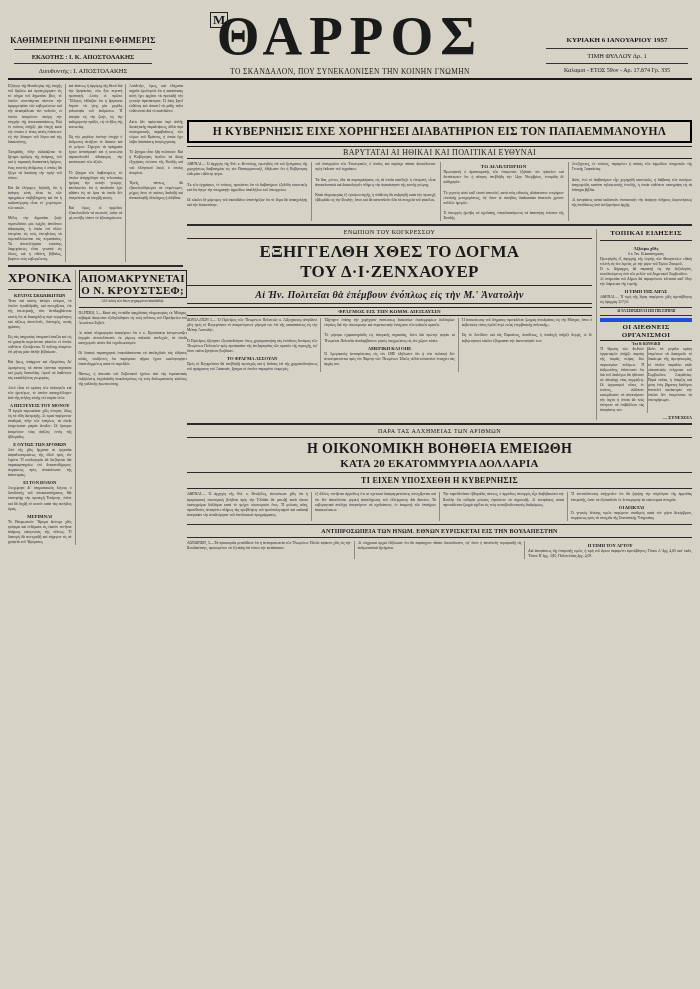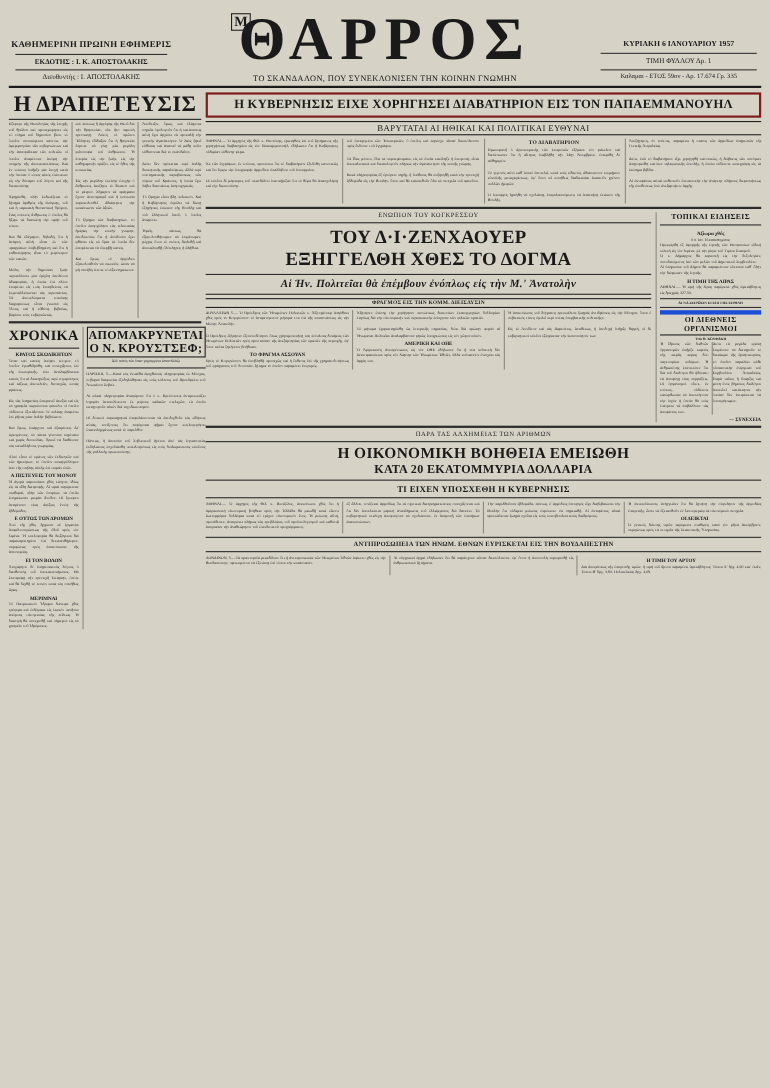--- a/index.html
+++ b/index.html
@@ -66,21 +66,21 @@
   .right-col{flex:1;}
 
   
   .h-drapet{
     font-weight:bold;font-size:20px;text-align:center;letter-spacing:.5px;
     border-bottom:1px solid #222;padding-bottom:1px;margin-bottom:2px;
   }
   .three{display:flex;gap:3px;}
   .three>div{flex:1;}
   .vline{border-left:1px solid #8d8a80;}
-  .lead-box{border:2px solid #7f1d1d;padding:3px 20px;}
+  .lead-box{border:2px solid #000000;padding:3px 20px;margin-top:36px;}
   .lead-l1{font-weight:bold;font-size:11.5px;text-align:center;letter-spacing:.2px;line-height:1.15;}
   .lead-l2{font-weight:bold;font-size:11.5px;text-align:center;letter-spacing:.2px;line-height:1.15;}
   .lead-sub{
     text-align:center;font-weight:normal;font-size:8px;letter-spacing:.3px;
     border-top:1px solid #222;border-bottom:1px solid #222;margin-top:3px;padding:1px 0;
   }
   .four{display:flex;gap:4px;margin-top:3px;}
   .four>div{flex:1;}
 
   
@@ -132,21 +132,20 @@
       <div class="r2">ΤΙΜΗ ΦΥΛΛΟΥ Δρ. 1</div>
       <div class="rule"></div>
       <div class="r3">Καλαμαι - ΕΤΟΣ 59ον - Αρ. 17.674 Γρ. 335</div>
     </div>
   </div>
 
   <div class="body-grid">
 
     <div class="left-col">
 
-      <div class="h-drapet">Η ΔΡΑΠΕΤΕΥΣΙΣ</div>
 
       <div class="three">
         <div class="col-txt" style="white-space:pre-line">Εξέφυγε τῆς Θυσιλογίας τῆς ἐποχῆς τοῦ θρύλου καὶ προσεχώρησεν εἰς τὸ νόημα τοῦ δημοσίου βίου, τὸ ὁποῖον συνεπάγεται πάντοτε τὴν ἀμεριμνησίαν τῶν κυβερνώντων καὶ τὴν ἀνασφάλειαν τῶν πολιτῶν, οἱ ὁποῖοι ἀναμένουν ἀκόμη τὴν στιγμὴν τῆς ἀποκαταστάσεως. Καὶ ἐν τούτοις ὑπῆρξε μία ἐποχὴ κατὰ τὴν ὁποίαν ὁ τόπος αὐτὸς ἐπίστευεν εἰς τὴν δύναμιν τοῦ λόγου καὶ τῆς δικαιοσύνης.
 
 Ἐφημίσθη, πλὴν ἐκδικάζεται τὸ ζήτημα ἀριθμὸς τῆς ἀνάγκης, τοῦ καὶ ἡ ταμειακὴ θυσιαστική δρόμου, ἕνας συνετὸς ἄνθρωπος ὁ ὁποῖος θὰ ἤξερε νὰ διασώσῃ τὴν τιμὴν τοῦ τόπου.
 
 Καὶ θὰ ἐλέγαμεν, δηλαδή, ὅτι ἡ ἀνάγκη αὐτὴ εἶναι ἐκ τῶν πραγμάτων ἐπιβεβλημένη καὶ ὅτι ἡ καθυστέρησις εἶναι τὸ χειρότερον τῶν κακῶν.
 
 Μόλις τὴν δημοσίαν ζωὴν περιτυλίσσει μία ὁμίχλη ἀπολύτου ἀδιαφορίας, ἡ ὁποία ἐπὶ πλέον ἐπιτρέπει εἰς τοὺς ἐπιτηδείους νὰ ἐκμεταλλεύωνται τὰς περιστάσεις. Τὰ ἀποτελέσματα τοιαύτης διαχειρίσεως εἶναι γνωστὰ εἰς ὅλους, καὶ ἡ εὐθύνη, βεβαίως, βαρύνει τοὺς κυβερνῶντας.</div>
         <div class="col-txt vline" style="padding-left:3px;white-space:pre-line">καὶ πίστεως ἢ ἀργύρης τῆς Θεοῦ διὰ τὴν θρησκείαν, οὐκ ἦτο περιττὴ προσταγή. Αὐτὸς οἱ πρῶτοι Ἕλληνες ἐδίδαξαν ὅτι ἡ θρησκεία ἔπρεπε νὰ γίνῃ μία μεγάλη φιλοσοφία τοῦ ἀνθρώπου. Ἡ ἱστορία εἰς τὴν ζωήν, εἰς τὴν καθημερινὴν πράξιν, εἰς τὸ ἦθος τῆς κοινωνίας.
@@ -243,22 +242,22 @@
 Αἱ ἀντιφάσεις αὐταὶ καθιστοῦν ἐπιτακτικὴν τὴν ἀνάγκην πλήρους διερευνήσεως τῆς ὑποθέσεως ὑπὸ ἀνεξαρτήτου ἀρχῆς.</div>
         </div>
       </div>
 
       <div class="rule-h2"></div>
 
       <div style="display:flex;gap:4px;">
         <div style="flex:1;">
           <div class="kicker">ΕΝΩΠΙΟΝ ΤΟΥ ΚΟΓΚΡΕΣΣΟΥ</div>
           <div class="rule-h"></div>
+          <div class="sec-title" style="font-size:17px;">ΕΞΗΓΓΕΛΘΗ ΧΘΕΣ ΤΟ ΔΟΓΜΑ</div>
           <div class="sec-title" style="font-size:17px;">ΤΟΥ Δ·Ι·ΖΕΝΧΑΟΥΕΡ</div>
-          <div class="sec-title" style="font-size:17px;">ΕΞΗΓΓΕΛΘΗ ΧΘΕΣ ΤΟ ΔΟΓΜΑ</div>
           <div class="rule-h"></div>
           <div class="sec-title-sm" style="font-size:10px;font-style:italic;">Αἱ Ἡν. Πολιτεῖαι θὰ ἐπέμβουν ἐνόπλως εἰς τὴν Μ.' Ἀνατολὴν</div>
           <div class="rule-h"></div>
           <div class="sub-head" style="border-top:1px solid #222;border-bottom:1px solid #222;padding:1px 0;">ΦΡΑΓΜΟΣ ΕΙΣ ΤΗΝ ΚΟΜΜ. ΔΙΕΙΣΔΥΣΙΝ</div>
 
           <div style="display:flex;gap:3px;margin-top:2px;">
             <div style="flex:1;">
               <div class="col-txt" style="white-space:pre-line">ΔΟΥΛΛΑΤΩΝ 5.— Ὁ Πρόεδρος τῶν Ἡνωμένων Πολιτειῶν κ. Ἀϊζενχάουερ ἀπηύθυνε χθὲς πρὸς τὸ Κογκρέσσον τὸ ἀναμενόμενον μήνυμά του ἐπὶ τῆς καταστάσεως εἰς τὴν Μέσην Ἀνατολήν.
 
 Ὁ Πρόεδρος ἐζήτησεν ἐξουσιοδότησιν ὅπως χρησιμοποιήσῃ τὰς ἐνόπλους δυνάμεις τῶν Ἡνωμένων Πολιτειῶν πρὸς προστασίαν τῆς ἀνεξαρτησίας τῶν κρατῶν τῆς περιοχῆς, ἐφ' ὅσον ταῦτα ζητήσουν βοήθειαν.</div>

